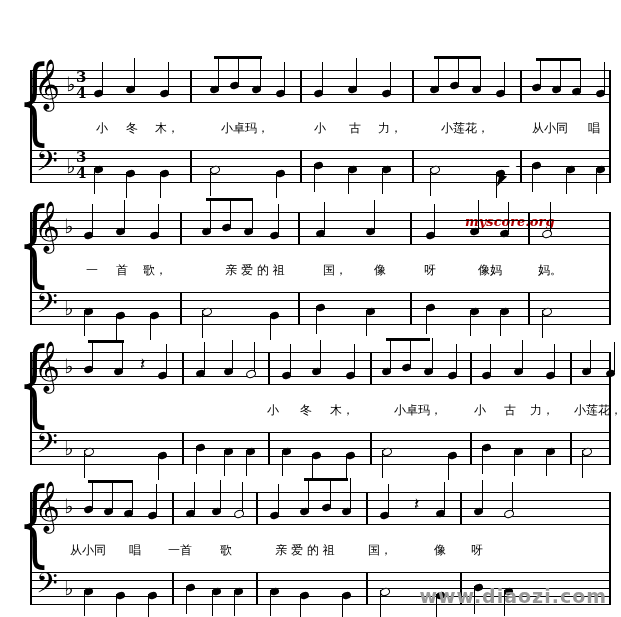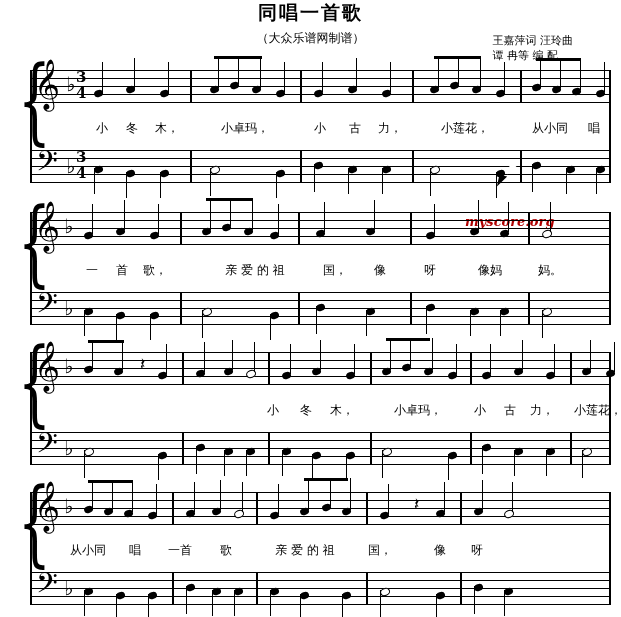--- a/index.html
+++ b/index.html
@@ -210,26 +210,20 @@
     width: 0; height: 0;
     border-left: 7px solid #fff;
     border-bottom: 10px solid transparent;
   }
 </style>
 </head>
 <body>
 
 <div class="sheet">
 
-  <div class="title">同唱一首歌</div>
-  <div class="subtitle">（大众乐谱网制谱）</div>
-  <div class="credits">
-    <div>王嘉萍词 汪玲曲</div>
-    <div>谭  冉等 编 配</div>
-  </div>
 
   <div class="system" style="top:70px;">
     <div class="staff-block" style="height:130px;">
       <div class="brace">{</div>
       <div class="barline-left" style="top:0; height:112px;"></div>
       <div class="barline-right" style="top:0; height:112px;"></div>
 
       <div class="staff" style="position:absolute; top:0; left:20px; right:0;">
         <div class="line l1"></div>
           <div class="line l2"></div>
@@ -668,15 +662,16 @@
           <div class="stem" style="left:406px; top:22px; height:26px;"></div>
         <div class="barline" style="left:430px; top:0; height:32px;"></div>
         <div class="note" style="left:444px; top:12px;"></div>
           <div class="stem" style="left:444px; top:14px; height:28px;"></div>
         <div class="note" style="left:474px; top:16px;"></div>
           <div class="stem" style="left:474px; top:18px; height:26px;"></div>
       </div>
     </div>
   </div>
 
+  <div class="watermark-url">www.diaozi.com</div>
 
   <div class="cursor" style="left:498px; top:176px;"></div>
 </div>
 
 </body></html>

